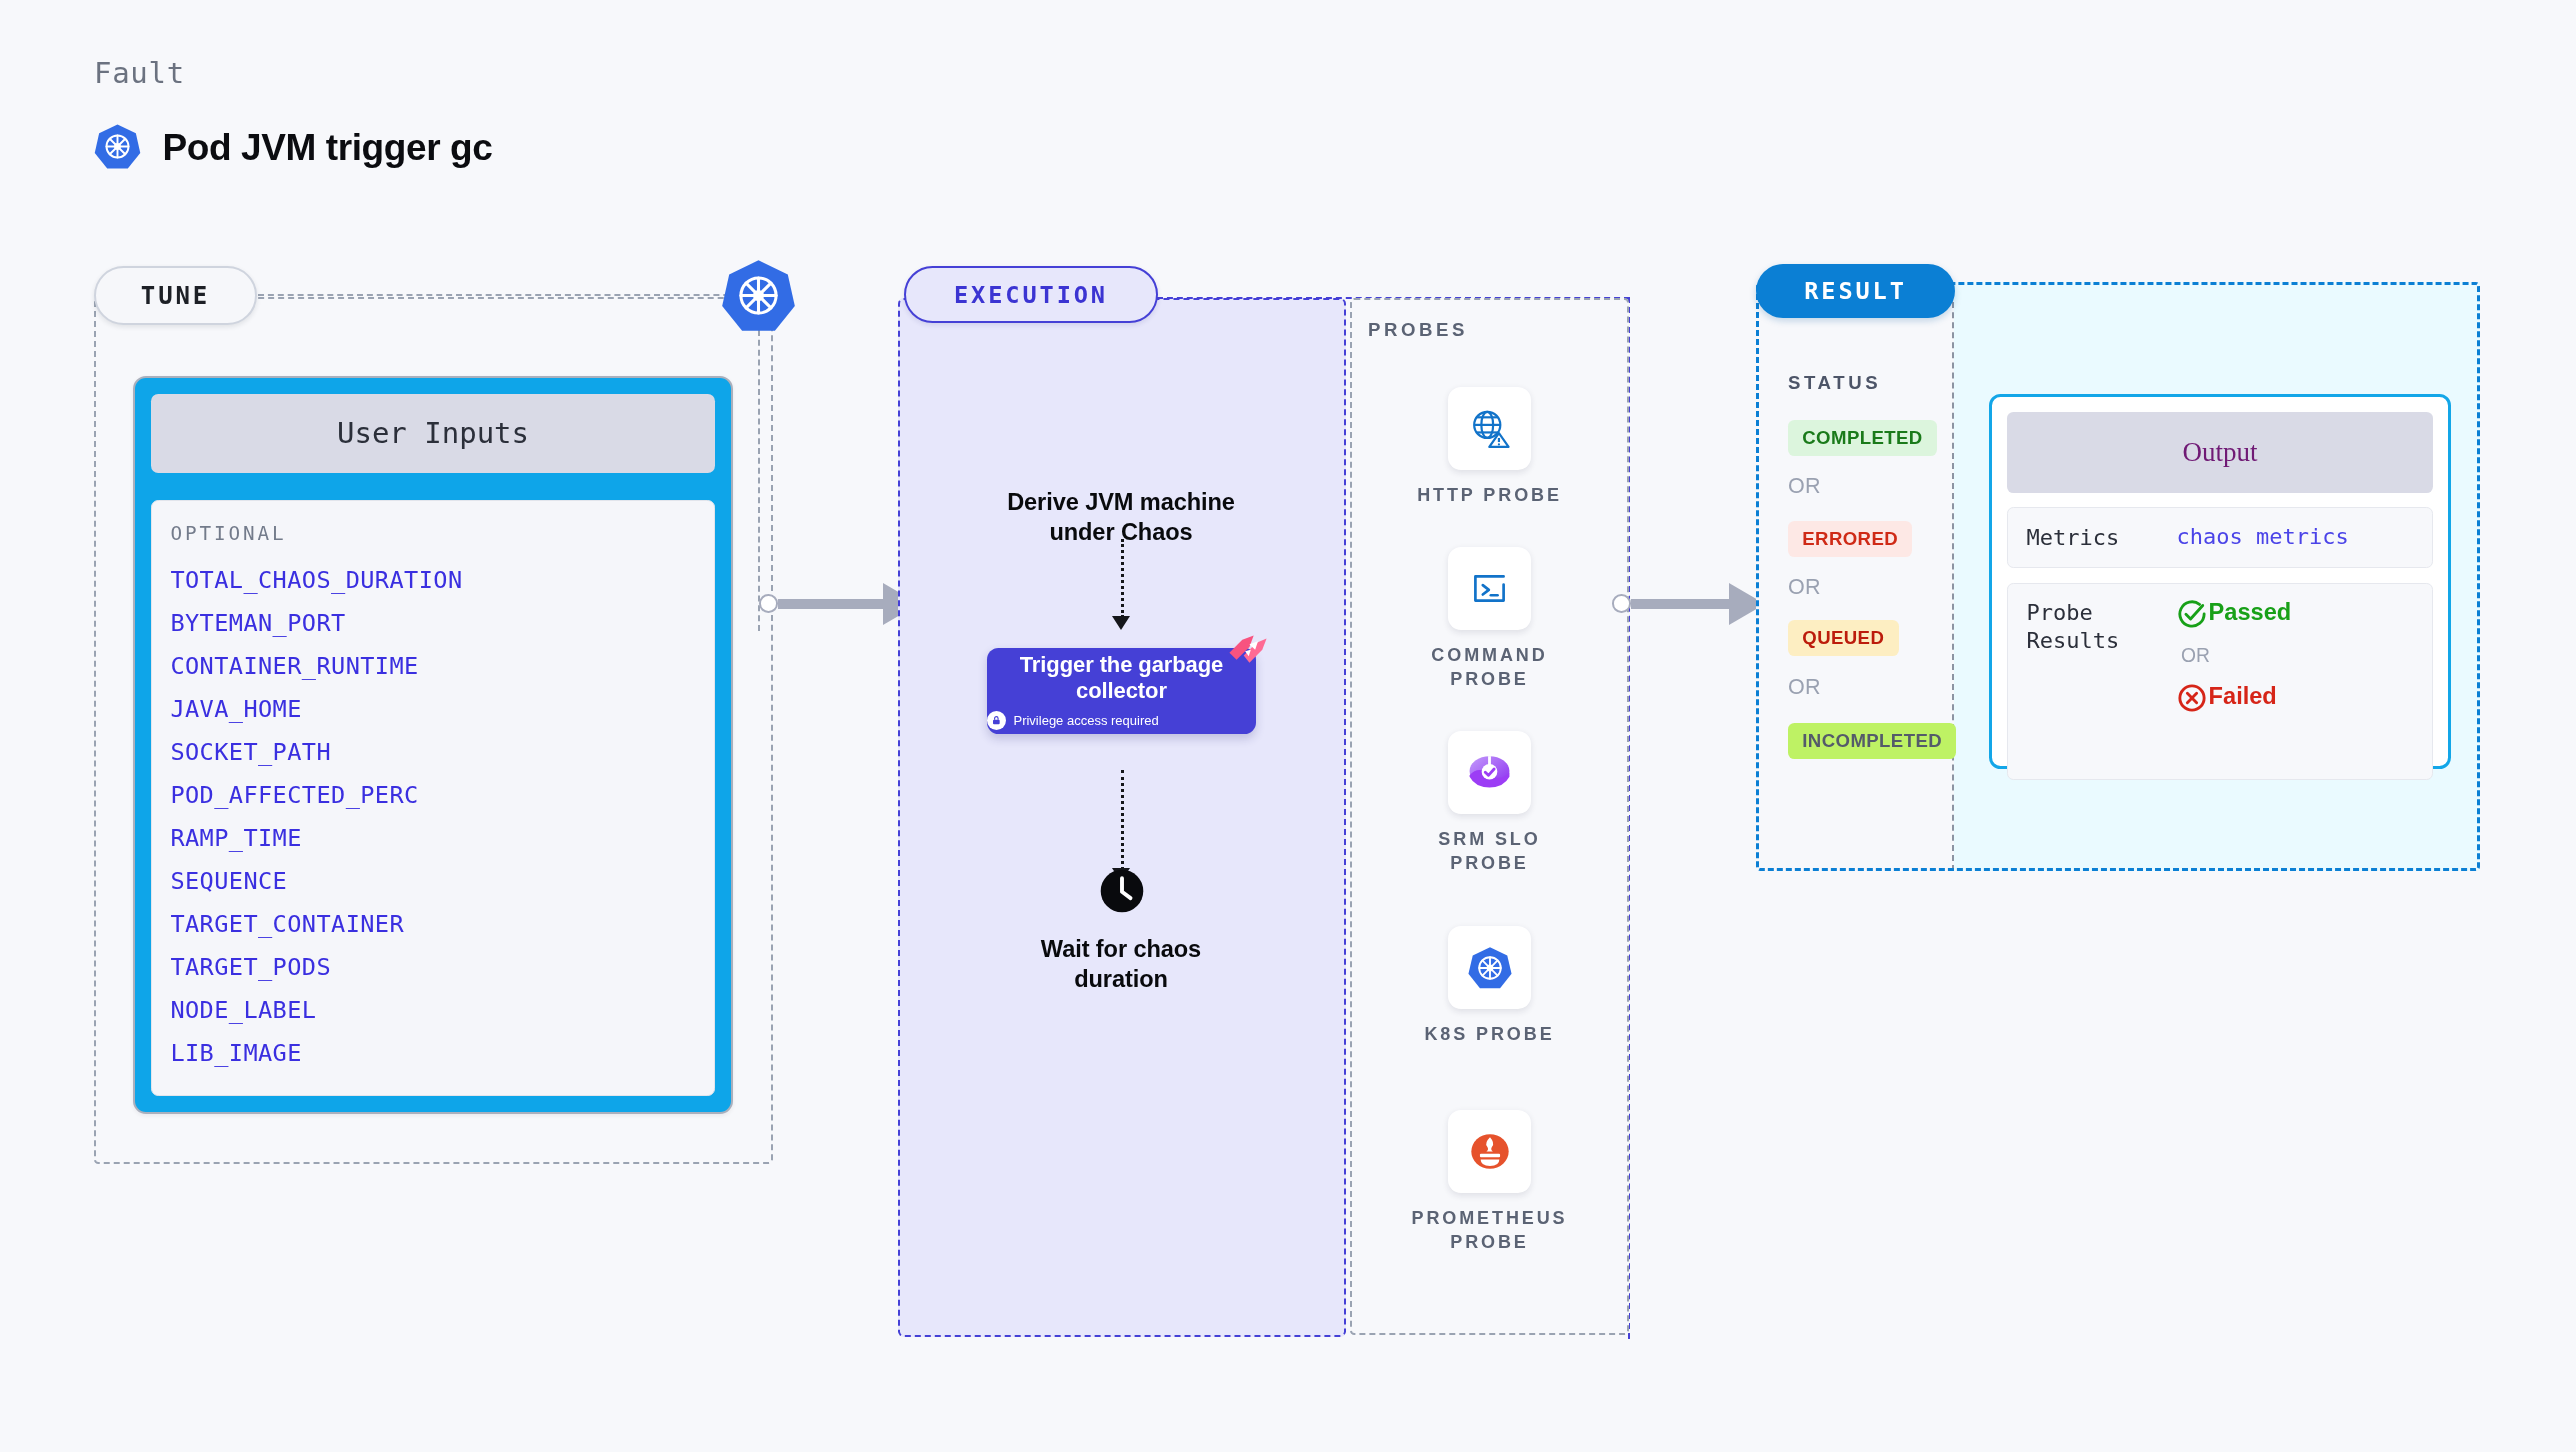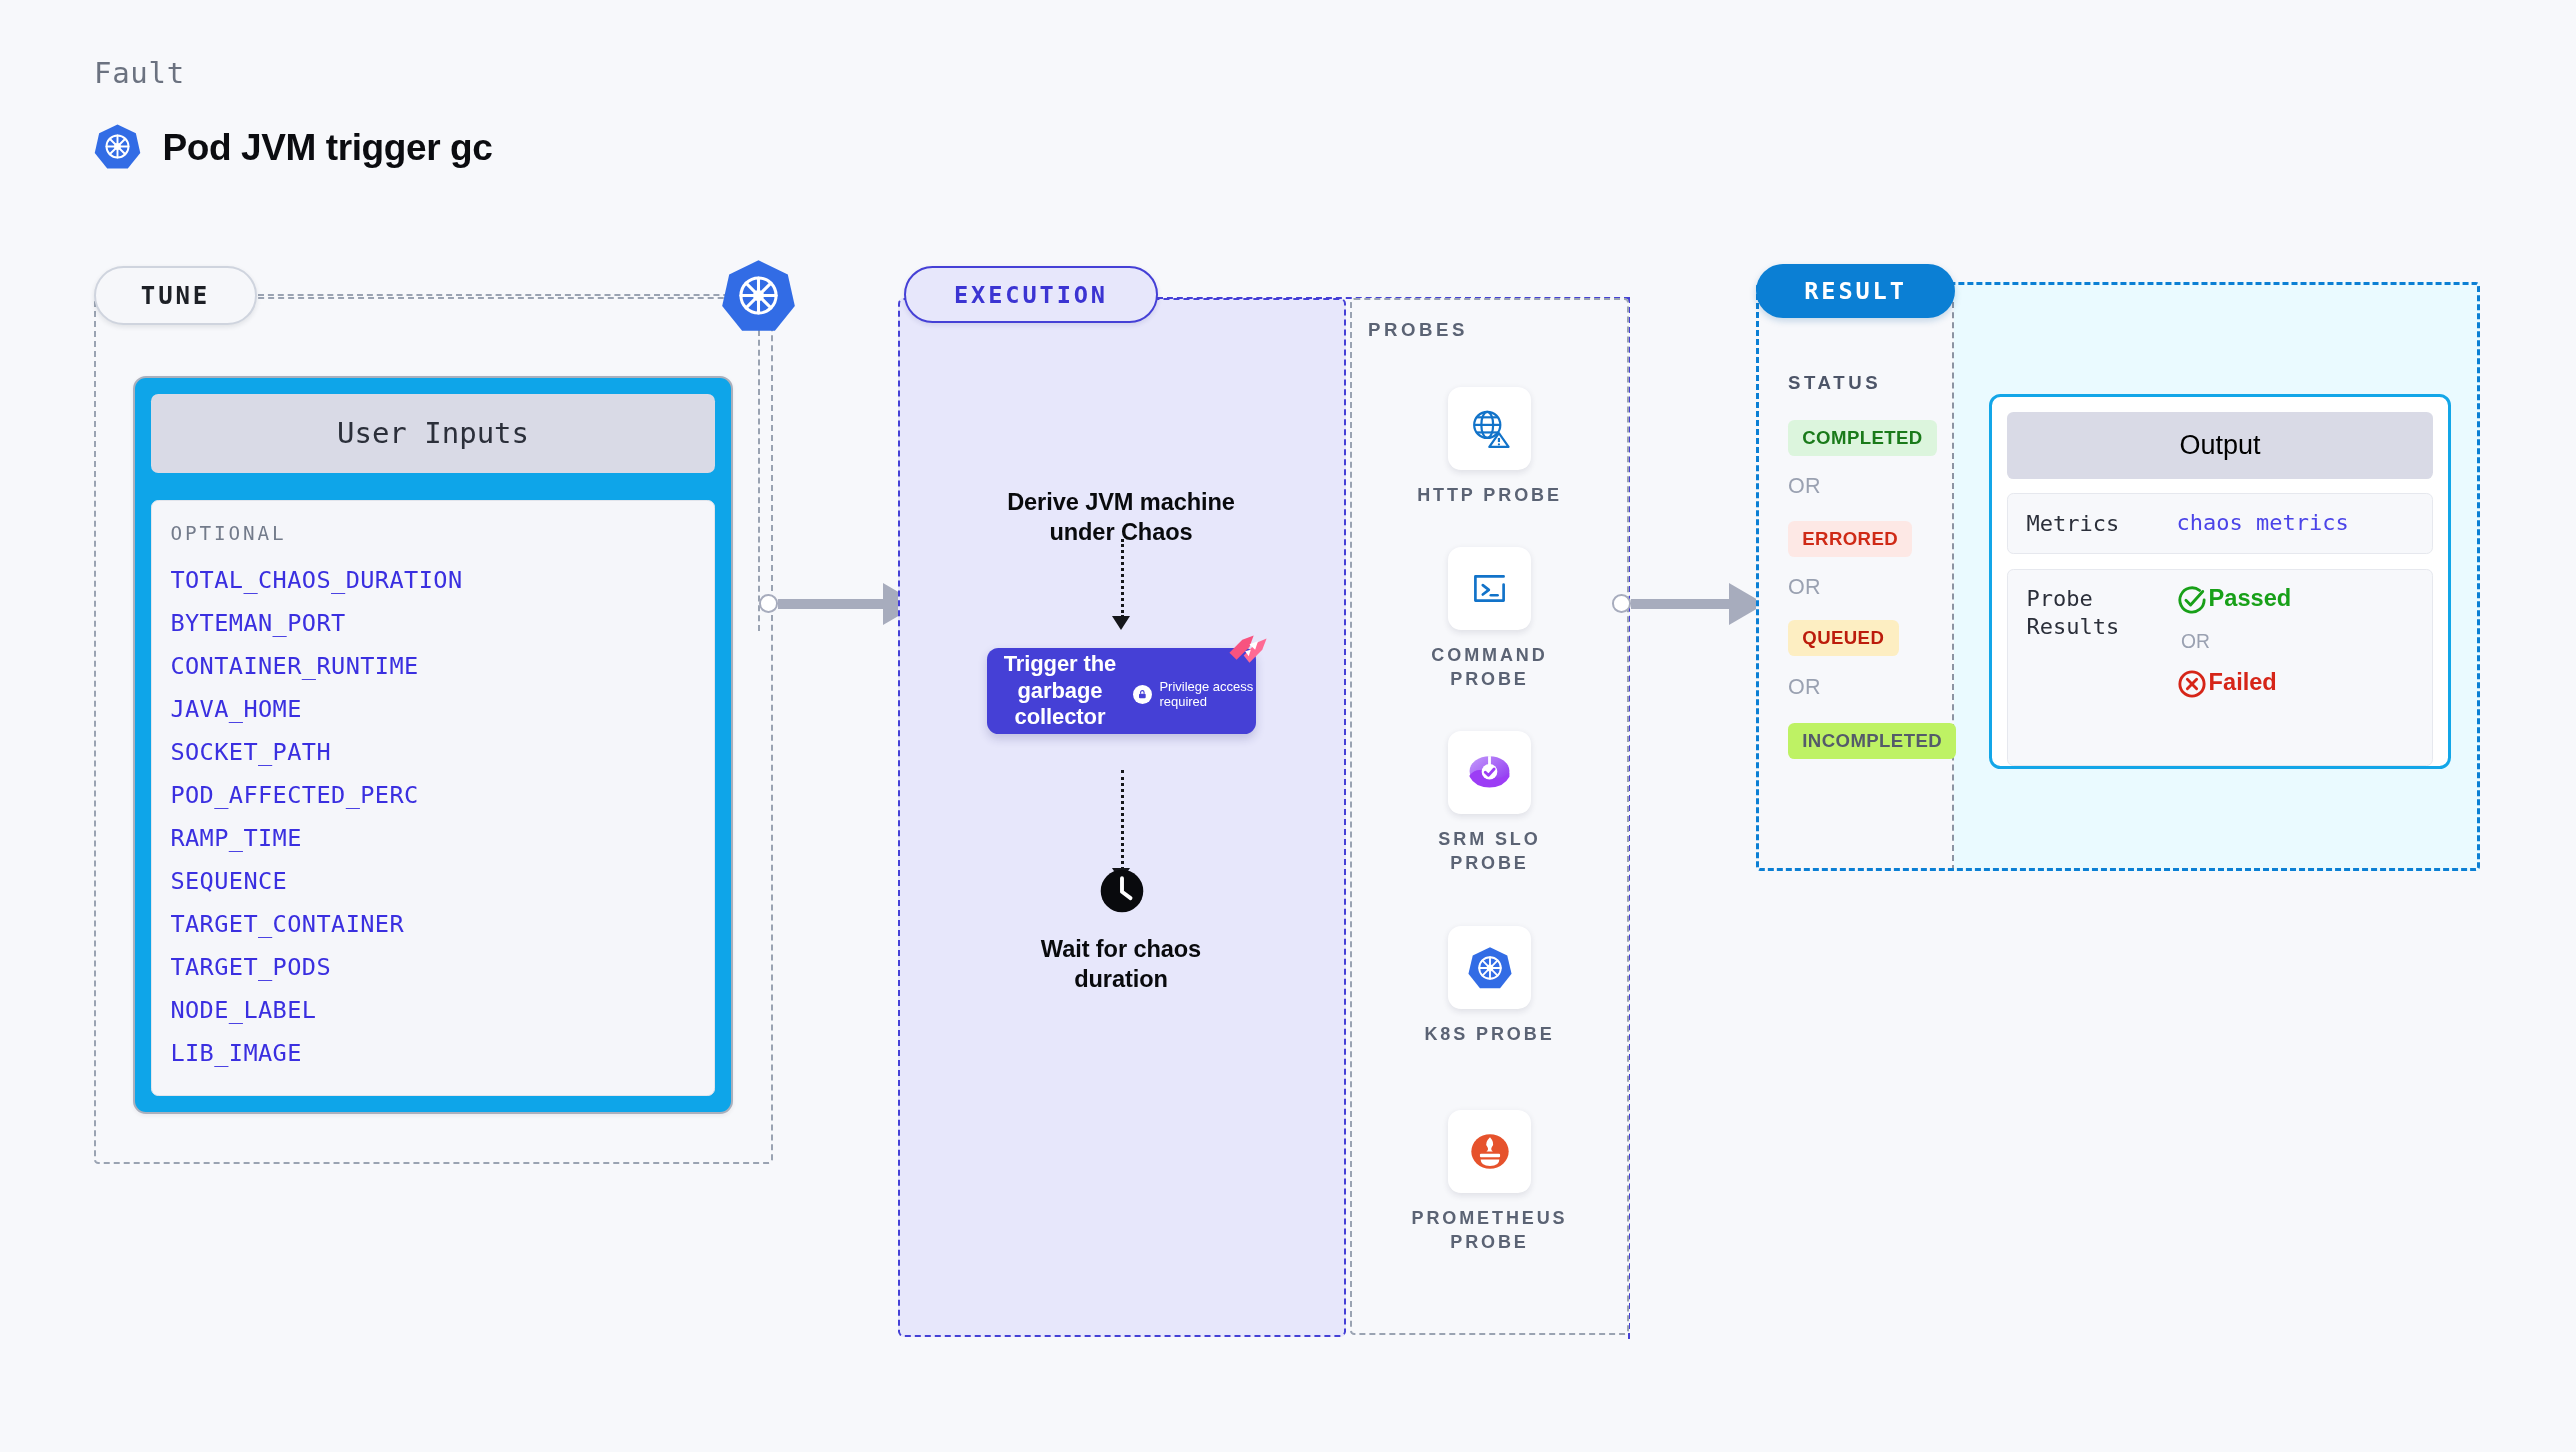--- a/index.html
+++ b/index.html
@@ -131,21 +131,21 @@
   }
   #dot1 { left: 1121px; top: 539px; height: 79px; }
   #arr1 { left: 1112px; top: 616px; }
   #dot2 { left: 1121px; top: 770px; height: 100px; }
   #arr2 { left: 1112px; top: 868px; }
 
   #gc-node {
     position: absolute; left: 987px; top: 648px; width: 269px; height: 86px;
     background: #4540d6; border-radius: 11.5px;
     box-shadow: 0 4.3px 10px rgba(40,40,120,.20);
-    display: flex; align-items: center; justify-content: center;
+    display: flex; flex-direction: column; justify-content: center;
   }
   #gc-title {
     color: #fff; font-size: 22px; font-weight: 700; text-align: center;
     line-height: 1.2; letter-spacing: -0.1px;
   }
   #gc-priv { display: flex; align-items: center; gap: 7.2px; margin-top: 6.4px; }
   #gc-priv-txt { color: #fff; font-size: 13px; }
   .lock-badge {
     width: 19.3px; height: 19.3px; border-radius: 50%; background: #fff;
     display: flex; align-items: center; justify-content: center; flex: none;
@@ -219,23 +219,23 @@
   #or1   { left: 1788px; top: 575px; }
   #chip2 { left: 1788px; top: 620px; background: #fdeec2; color: #bc1c0c; }
   #or2   { left: 1788px; top: 675px; }
   #chip3 { left: 1788px; top: 723px; background: #eceef3; color: #545b6a; }
 
   #output-card {
     position: absolute; left: 1989px; top: 394px; width: 462px; height: 375px;
     background: #fff; border: 3.6px solid #13a6e8; border-radius: 11.5px; padding: 15px;
   }
   #output-head {
-    height: 67px; background: #d9dae6; border-radius: 6.4px;
+    height: 81px; background: #d9dae6; border-radius: 6.4px;
     display: flex; align-items: center; justify-content: center;
-    font-family: Liberation Sans, sans-serif; font-size: 27px; color: #000000;
+    font-family: Liberation Serif, serif; font-size: 27px; color: #701a75;
   }
   .out-row {
     margin-top: 14.3px; background: #f7f8fb; border: 1.4px solid #e6e8ee;
     border-radius: 6.4px; padding: 15.8px 18.6px; display: flex; align-items: flex-start;
   }
   .out-key {
     font-family: "DejaVu Sans Mono", monospace; font-size: 22px;
     color: #2b2f3a; width: 150px; flex: none; line-height: 1.25; white-space: pre-line;
   }
   #metrics-val {

